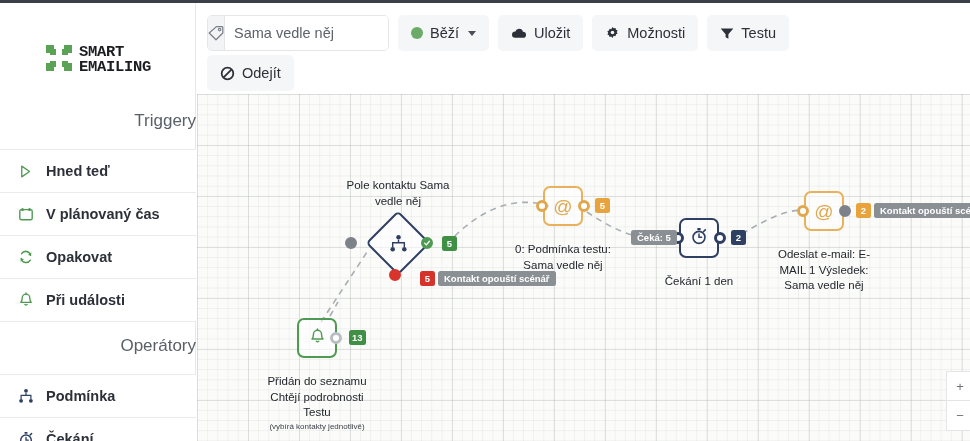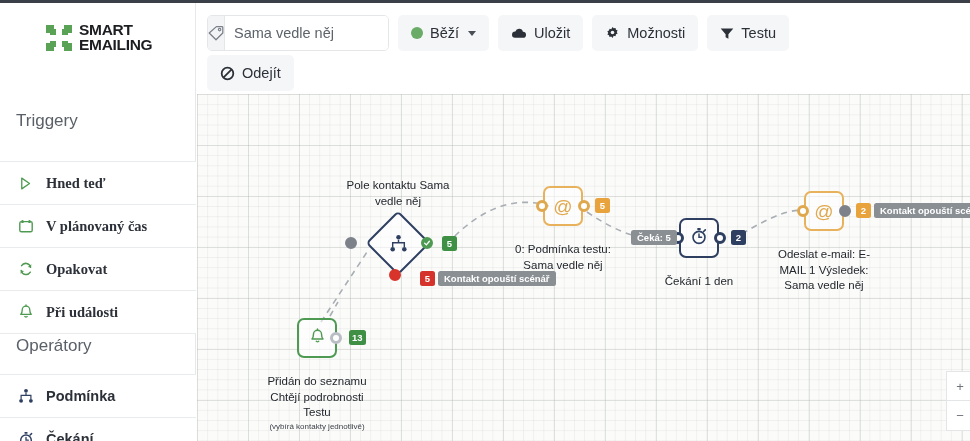--- a/index.html
+++ b/index.html
@@ -17,37 +17,38 @@
   
   .topline { position:absolute; left:0; top:0; width:970px; height:3px; background:#3b3f47; }
 
   
   .leftcol {
     position: absolute; left: 0; top: 3px;
     width: 196px; height: 438px;
     background: #ffffff;
     border-right: 1px solid #e6e8ea;
   }
-  .logo { position:absolute; left:46px; top:20px; display:flex; align-items:center; gap:7px; }
+  .logo { position:absolute; left:46px; top:42px; display:flex; align-items:flex-start; gap:7px;font-family:Liberation Mono, monospace; }
   .logo-mark { position: relative; width: 26px; height: 26px; flex:none; }
   .logo-mark span { position:absolute; width:10px; height:10px; background:#5aa356; }
   .logo-mark .tl { left:0; top:0; }
   .logo-mark .tr { right:0; top:0; }
   .logo-mark .bl { left:0; bottom:0; }
   .logo-mark .br { right:0; bottom:0; }
   .logo-mark .cut-t { position:absolute; left:8px; top:0; width:10px; height:4px; background:#fff; }
   .logo-mark .cut-b { position:absolute; left:8px; bottom:0; width:10px; height:4px; background:#fff; }
   .logo-mark .cut-l { position:absolute; left:0; top:8px; width:4px; height:10px; background:#fff; }
   .logo-mark .cut-r { position:absolute; right:0; top:8px; width:4px; height:10px; background:#fff; }
   .logo-text { line-height: 0.96; }
   .logo-text div { font-size: 15.5px; font-weight: 700; letter-spacing: -0.3px; color:#1b1d20; }
 
   .sec-title {
     font-size: 17px; color: #5a6068; font-weight: 400;
     padding: 0 0 0 16px;
+    text-align: right;
   }
   .nav-list { border-top: 1px solid #e9ebed; }
   .nav-item {
     display:flex; align-items:center; gap:11px;
     height: 43px; padding-left: 16px;
     border-bottom: 1px solid #e9ebed;
     font-size: 14.5px; font-weight: 700; color:#2c3038;
     cursor: pointer; background:#fff;
   }
   .nav-ico { width: 19px; height: 19px; flex:none; display:flex; align-items:center; justify-content:center; }
@@ -175,21 +176,21 @@
           <div class="cut-r"></div>
       </div>
       <div class="logo-text">
         <div>SMART</div>
         <div>EMAILING</div>
       </div>
     </div>
 
     <div style="position:absolute; left:0; top:108px; width:196px;">
       <div class="sec-title">Triggery</div>
-      <div class="nav-list" style="margin-top:30px;font-family:Liberation Serif, serif;">
+      <div class="nav-list" style="margin-top:18px;">
 
         <div class="nav-item">
           <span class="nav-ico">
             <svg width="15" height="15" viewBox="0 0 16 16">
                 <path d="M4 2.3 L12.3 8 L4 13.7 Z" fill="none" stroke="#4f9a52" stroke-width="1.4" stroke-linejoin="round"></path>
               </svg>
           </span>
           <span>Hned teď</span>
         </div>
 

